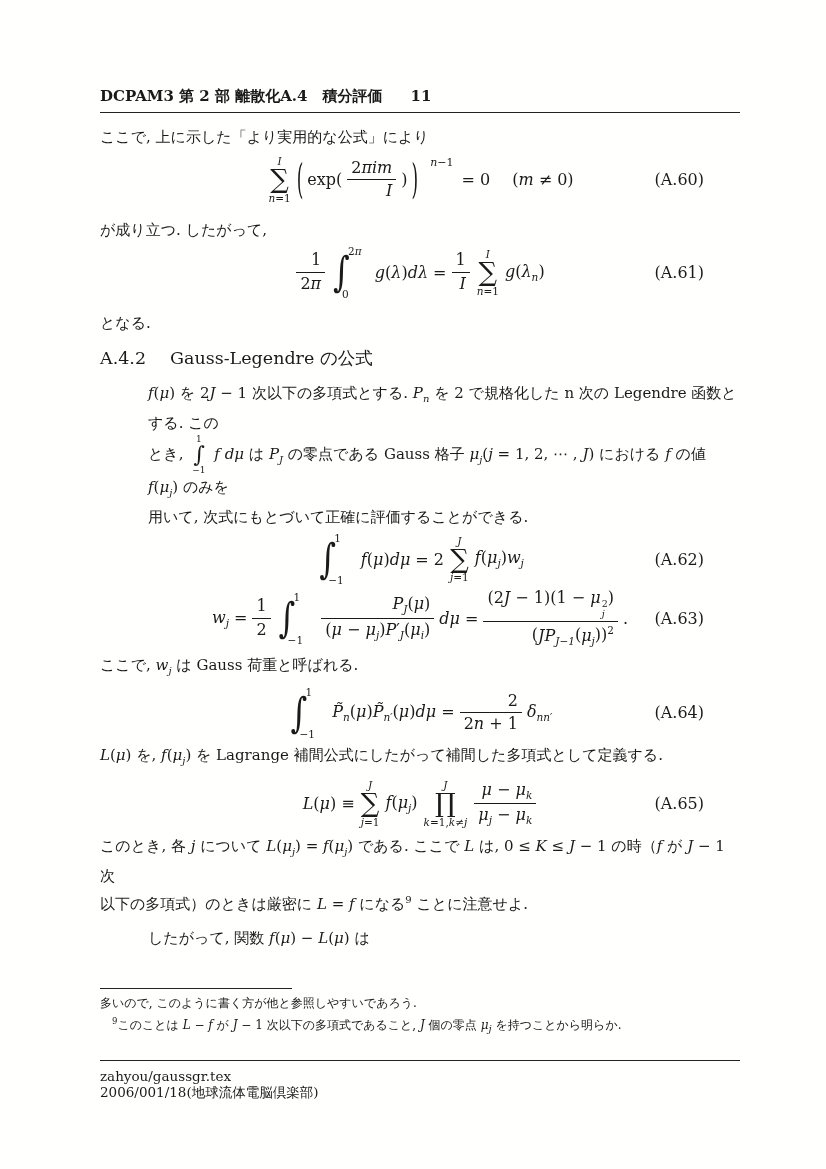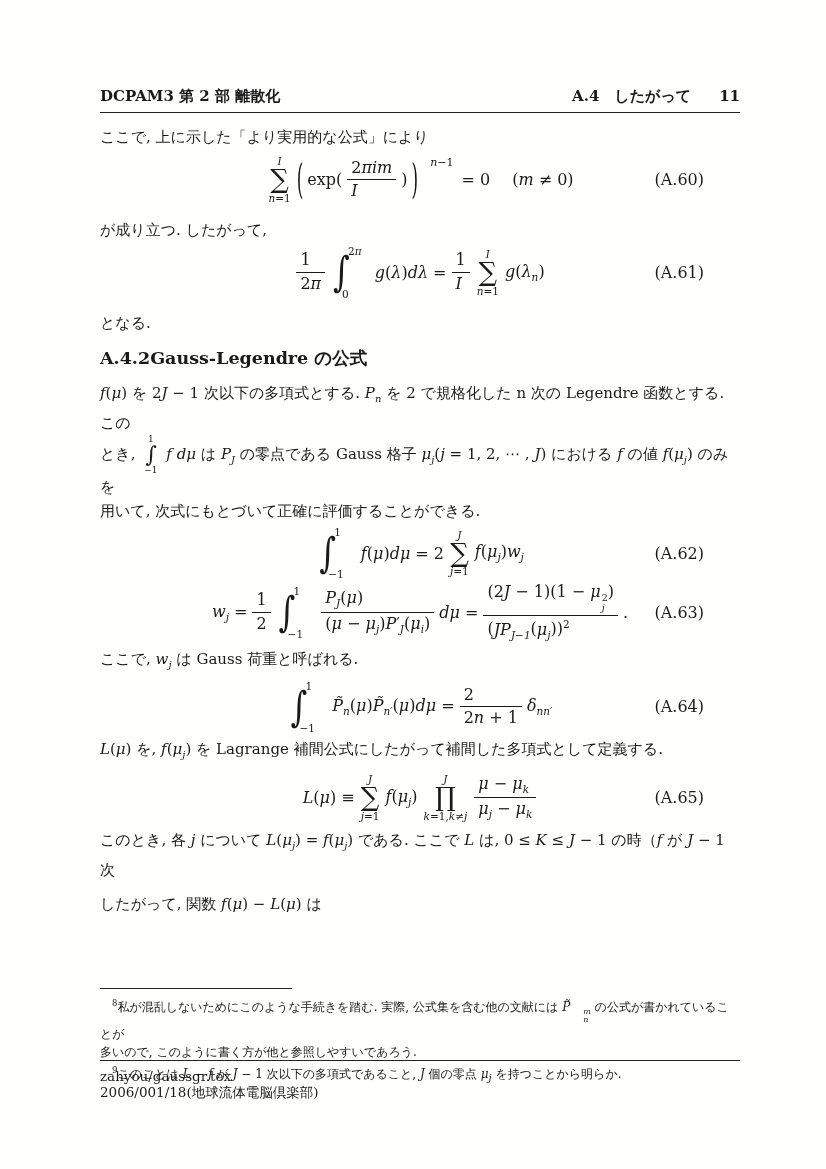--- a/index.html
+++ b/index.html
@@ -5,50 +5,50 @@
   * { box-sizing: border-box; }
   html,body { margin:0; padding:0; background:#ffffff; }
   .page {
     position:relative; width:826px; height:1169px; background:#fffffe;
     color:#1a1a1a; font-family:"DejaVu Serif","Liberation Serif",serif;
     overflow:hidden;
   }
   .content { padding:86px 86px 0 100px; }
 
   
-  .hdr { display:flex; justify-content:space-between; align-items:baseline;
+  .hdr { display:flex; justify-content:flex-start; align-items:baseline;
          font-weight:bold; font-size:15px; line-height:20px; }
   .hdr-right { display:flex; gap:28px; }
   .rule { border:0; border-top:1.4px solid #222; margin:6px 0 0; }
 
   
   .para { margin:0; font-size:15px; line-height:24px; }
   .para sub { font-size:10px; }
   .para sup { font-size:10px; }
   .mt24 { margin-top:12px; } .mt20 { margin-top:20px; }
-  .mt12 { margin-top:12px; } .mt10 { margin-top:10px; }
+  .mt12 { margin-top:12px; } .mt10 { margin-top:10px;margin-left:48px; }
   .mt8 { margin-top:8px; } .mt4 { margin-top:4px; }
   .mt2 { margin-top:14px; }
 
-  .heading { margin:10px 0 4px; font-size:17.5px; font-weight:bold;
-             display:flex; line-height:26px; }
+  .heading { margin:10px 0 4px; font-size:17.5px; font-weight:normal;
+             display:flex; gap:24px; line-height:26px; }
 
   .step { text-decoration:underline; text-underline-offset:3px; }
 
   
   .eq { position:relative; display:flex; justify-content:center; align-items:center;
         margin:6px 0; font-size:16px; min-height:48px; }
   .eq .eqno { position:absolute; right:36px; font-size:16px; }
   .tok { margin:0 2px; white-space:nowrap; }
   .cond { margin-left:20px; }
   .gapL { margin-left:8px; }
   i { font-style:italic; }
   .eq sub { font-size:10.5px; } .eq sup { font-size:10.5px; }
 
-  .frac { display:inline-block; text-align:left; vertical-align:middle;
+  .frac { display:inline-block; text-align:right; vertical-align:middle;
           margin:0 3px; line-height:1.15; }
   .frac .fn { display:block; padding:0 4px 2px; border-bottom:1px solid #1a1a1a; }
   .frac .fd { display:block; padding:2px 4px 0; }
 
   .bigop { display:inline-flex; flex-direction:column; align-items:center;
            vertical-align:middle; margin:0 4px; line-height:1; text-align:center; }
   .bigop .lt, .bigop .lb { font-size:10.5px; line-height:1.15; white-space:nowrap; }
   .bigop .os { font-size:26px; line-height:0.95; }
 
   .dint { position:relative; display:inline-block; vertical-align:middle;
@@ -86,21 +86,21 @@
 </style>
 </head>
 <body>
 
 <div class="page">
   <div class="content">
 
     <div class="hdr">
       <span>DCPAM3 第 2 部 離散化</span>
       <span class="hdr-right">
-        <span>A.4　したがって</span>
+        <span>A.4　積分評価</span>
         <span>11</span>
       </span>
     </div>
     <hr class="rule">
 
     <p class="para mt24">ここで, 上に示した「より実用的な公式」により</p>
 
     <div class="eq" id="eq60">
       <span class="bigop">
         <span class="lt"><i>I</i></span>
@@ -243,32 +243,29 @@
       </span>
       <span class="frac">
         <span class="fn"><i>μ</i> − <i>μ<sub>k</sub></i></span>
         <span class="fd"><i>μ<sub>j</sub></i> − <i>μ<sub>k</sub></i></span>
       </span>
       <span class="eqno">(A.65)</span>
     </div>
 
     <div class="mt4">
       <p class="para">このとき, 各 <i>j</i> について <i>L</i>(<i>μ<sub>j</sub></i>) = <i>f</i>(<i>μ<sub>j</sub></i>) である. ここで <i>L</i> は, 0 ≤ <i>K</i> ≤ <i>J</i> − 1 の時（<i>f</i> が <i>J</i> − 1 次</p>
+      <p class="para">以下の多項式）のときは厳密に <i>L</i> = <i>f</i> になる<sup>9</sup> ことに注意せよ.</p>
     </div>
 
     <p class="para mt10">したがって, 関数 <i>f</i>(<i>μ</i>) − <i>L</i>(<i>μ</i>) は</p>
   </div>
 
   <div class="fnblock">
     <hr class="fnrule">
     <div>
-      <div class="fn-indent"><sup>8</sup>私が混乱しないためにこのような手続きを踏む. 実際, 公式集を含む他の文献には <i>P̃</i><span class="stk">
-            <span><i>m</i></span>
-            <span><i>n</i></span>
-          </span> の公式が書かれていることが</div>
       <div>多いので, このように書く方が他と参照しやすいであろう.</div>
     </div>
     <div class="fn-indent"><sup>9</sup>このことは <i>L</i> − <i>f</i> が <i>J</i> − 1 次以下の多項式であること, <i>J</i> 個の零点 <i>μ<sub>j</sub></i> を持つことから明らか.</div>
   </div>
 
   <div class="pgfooter">
     <hr class="rule">
     <div class="frow">
       <span>zahyou/gaussgr.tex</span>
       <span>2006/001/18(地球流体電脳倶楽部)</span>

